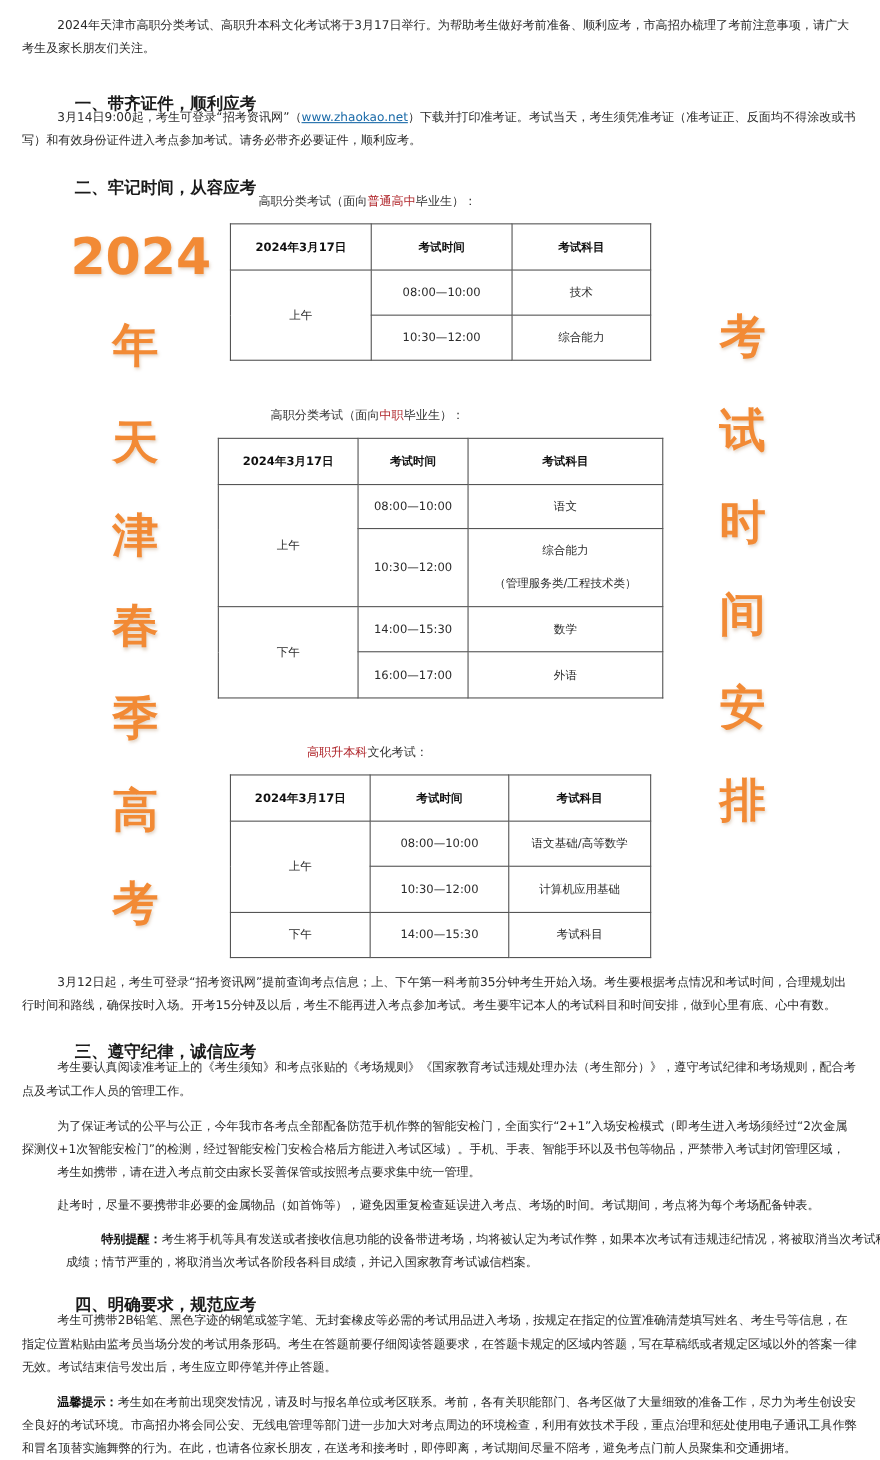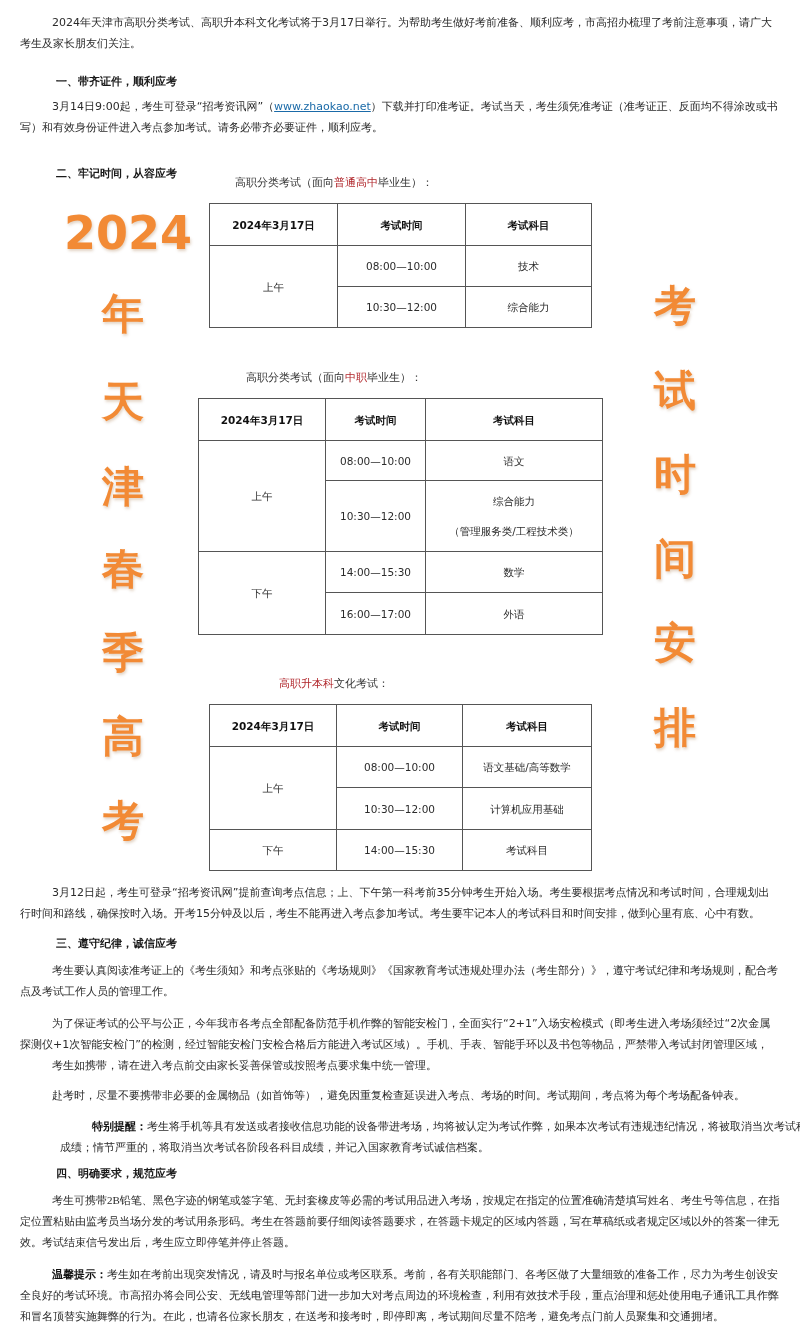--- a/index.html
+++ b/index.html
@@ -7,22 +7,22 @@
     width: 800px; height: 1327px; position: relative; overflow: hidden;
     font-family: "DejaVu Sans", "Liberation Sans", sans-serif;
     color: #222222;
   }
   .p {
     position: absolute; left: 20px; width: 760px;
     font-size: 11px; line-height: 21px; color: #2a2a2a;
     text-indent: 32px; margin: 0;
   }
   .h {
-    position: absolute; left: 52px; font-size: 11px; font-weight: bold;
-    color: #1a1a1a; margin: 4px; line-height: 20px;
+    position: absolute; left: 52px; font-size: 15px; font-weight: bold;
+    color: #1a1a1a; margin: 16px; line-height: 20px;
   }
   .strong { font-weight: bold; color: #111; }
   .link { color: #1a6aa8; text-decoration: underline; text-align: center; }
   .caption {
     position: absolute; left: 0; width: 668px; text-align: center;
     font-size: 11px; color: #333; line-height: 18px;
   }
   .red { color: #b0252a; }
   table.sched {
     position: absolute; border-collapse: collapse; table-layout: fixed;
@@ -42,21 +42,21 @@
   .vchar { font-size: 42px; line-height: 42px; width: 50px; text-align: center; }
 </style>
 </head>
 <body>
 
 <p class="p" style="top:12px;">2024年天津市高职分类考试、高职升本科文化考试将于3月17日举行。为帮助考生做好考前准备、顺利应考，市高招办梳理了考前注意事项，请广大考生及家长朋友们关注。</p>
 
 <p class="h" style="top:68px;">一、带齐证件，顺利应考</p>
 <p class="p" style="top:96px;"><span>3月14日9:00起，考生可登录“招考资讯网”（</span><a class="link">www.zhaokao.net</a><span>）下载并打印准考证。考试当天，考生须凭准考证（准考证正、反面均不得涂改或书写）和有效身份证件进入考点参加考试。请务必带齐必要证件，顺利应考。</span></p>
 
-<p class="h" style="top:160px;text-align:right;">二、牢记时间，从容应考</p>
+<p class="h" style="top:144px;text-align:right;">二、牢记时间，从容应考</p>
 
 <div class="caption" style="top:174px;"><span>高职分类考试（面向</span><span class="red">普通高中</span><span>毕业生）：</span></div>
 
 <table class="sched" style="left:209px; top:203px; width:382px;">
   <colgroup>
       <col style="width:128px">
       <col style="width:128px">
       <col style="width:126px">
     </colgroup>
   <tbody>
@@ -149,21 +149,21 @@
 <p class="p" style="top:882px;">3月12日起，考生可登录“招考资讯网”提前查询考点信息；上、下午第一科考前35分钟考生开始入场。考生要根据考点情况和考试时间，合理规划出行时间和路线，确保按时入场。开考15分钟及以后，考生不能再进入考点参加考试。考生要牢记本人的考试科目和时间安排，做到心里有底、心中有数。</p>
 
 <p class="h" style="top:930px;text-align:center;">三、遵守纪律，诚信应考</p>
 <p class="p" style="top:960px;">考生要认真阅读准考证上的《考生须知》和考点张贴的《考场规则》《国家教育考试违规处理办法（考生部分）》，遵守考试纪律和考场规则，配合考点及考试工作人员的管理工作。</p>
 <p class="p" style="top:1013px;">为了保证考试的公平与公正，今年我市各考点全部配备防范手机作弊的智能安检门，全面实行“2+1”入场安检模式（即考生进入考场须经过“2次金属探测仪+1次智能安检门”的检测，经过智能安检门安检合格后方能进入考试区域）。手机、手表、智能手环以及书包等物品，严禁带入考试封闭管理区域，</p>
 <p class="p" style="top:1055px;">考生如携带，请在进入考点前交由家长妥善保管或按照考点要求集中统一管理。</p>
 <p class="p" style="top:1085px;">赴考时，尽量不要携带非必要的金属物品（如首饰等），避免因重复检查延误进入考点、考场的时间。考试期间，考点将为每个考场配备钟表。</p>
 <p class="p" style="top:1116px;margin-left:40px;"><span class="strong">特别提醒：</span><span>考生将手机等具有发送或者接收信息功能的设备带进考场，均将被认定为考试作弊，如果本次考试有违规违纪情况，将被取消当次考试科目成绩；情节严重的，将取消当次考试各阶段各科目成绩，并记入国家教育考试诚信档案。</span></p>
 
 <p class="h" style="top:1160px;">四、明确要求，规范应考</p>
-<p class="p" style="top:1190px;font-family:Liberation Serif, serif;">考生可携带2B铅笔、黑色字迹的钢笔或签字笔、无封套橡皮等必需的考试用品进入考场，按规定在指定的位置准确清楚填写姓名、考生号等信息，在指定位置粘贴由监考员当场分发的考试用条形码。考生在答题前要仔细阅读答题要求，在答题卡规定的区域内答题，写在草稿纸或者规定区域以外的答案一律无效。考试结束信号发出后，考生应立即停笔并停止答题。</p>
+<p class="p" style="top:1190px;">考生可携带2B铅笔、黑色字迹的钢笔或签字笔、无封套橡皮等必需的考试用品进入考场，按规定在指定的位置准确清楚填写姓名、考生号等信息，在指定位置粘贴由监考员当场分发的考试用条形码。考生在答题前要仔细阅读答题要求，在答题卡规定的区域内答题，写在草稿纸或者规定区域以外的答案一律无效。考试结束信号发出后，考生应立即停笔并停止答题。</p>
 <p class="p" style="top:1264px;"><span class="strong">温馨提示：</span><span>考生如在考前出现突发情况，请及时与报名单位或考区联系。考前，各有关职能部门、各考区做了大量细致的准备工作，尽力为考生创设安全良好的考试环境。市高招办将会同公安、无线电管理等部门进一步加大对考点周边的环境检查，利用有效技术手段，重点治理和惩处使用电子通讯工具作弊和冒名顶替实施舞弊的行为。在此，也请各位家长朋友，在送考和接考时，即停即离，考试期间尽量不陪考，避免考点门前人员聚集和交通拥堵。</span></p>
 
 <div class="overlay big-year">2024</div>
 <div class="overlay vchar" style="left:98px; top:293px;">年</div>
 <div class="overlay vchar" style="left:98px; top:381px;">天</div>
 <div class="overlay vchar" style="left:98px; top:466px;">津</div>
 <div class="overlay vchar" style="left:98px; top:548px;">春</div>
 <div class="overlay vchar" style="left:98px; top:632px;">季</div>
 <div class="overlay vchar" style="left:98px; top:716px;">高</div>
 <div class="overlay vchar" style="left:98px; top:800px;">考</div>

